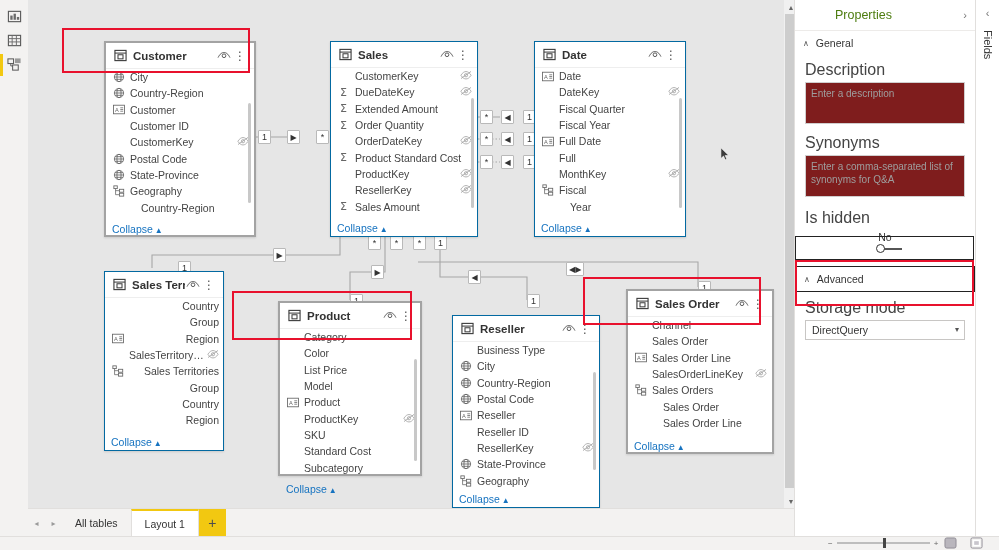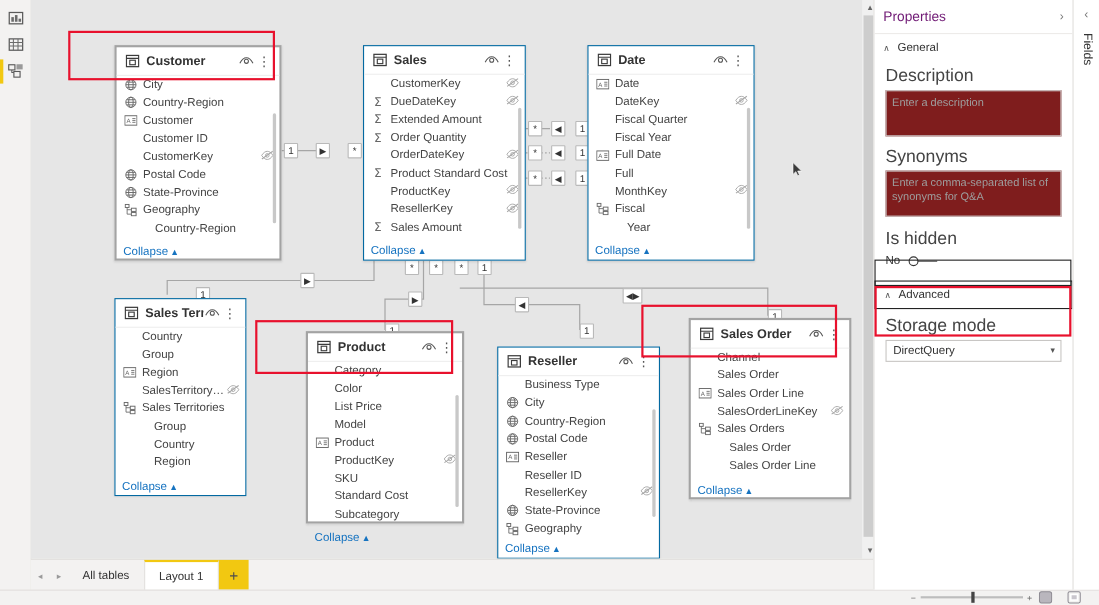--- a/index.html
+++ b/index.html
@@ -58,30 +58,30 @@
   .tabbar{position:absolute;left:28px;top:508px;width:956px;height:28px;background:#f3f2f1;border-top:1px solid #e1dfdd;display:flex;align-items:stretch;}
   .tnav{width:17px;display:flex;align-items:center;justify-content:center;color:#9a9a9a;font-size:8px;}
   .tab{display:flex;align-items:center;padding:0 13px;font-size:10.5px;color:#333;background:transparent;}
   .tab.active{background:#fff;border-top:2px solid #f2c811;border-left:1px solid #e1dfdd;border-right:1px solid #e1dfdd;}
   .tabadd{width:27px;background:#f2c811;display:flex;align-items:center;justify-content:center;color:#4d4d4d;font-size:14px;}
   .statusbar{position:absolute;left:0;top:536px;width:999px;height:14px;background:#f3f2f1;border-top:1px solid #e1dfdd;}
 
   
   .props{position:absolute;left:794px;top:0;width:181px;height:536px;background:#fff;border-left:1px solid #e1dfdd;box-sizing:border-box;}
   .props-hd{height:30px;display:flex;align-items:center;padding:0 8px;}
-  .props-title{flex:1 1 auto;font-size:12.5px;color:#701a75;}
+  .props-title{flex:1 1 auto;font-size:12.5px;color:#4d7c0f;margin-left:32px;}
   .props-exp{color:#777;font-size:11px;}
   .sec{border-top:1px solid #edebe9;}
   .sec-hd{height:24px;display:flex;align-items:center;padding:0 8px;font-size:10.5px;color:#333;}
   .sec-chev{font-size:8px;margin-right:7px;color:#555;}
   .sec.boxed{border:1.5px solid #222;box-sizing:border-box;}
   .fldlbl{font-size:16px;color:#444;padding:0 10px;margin-top:6px;}
   .txtarea{margin:3px 10px 0 10px;border:1px solid #d0cece;background:#7f1d1d;font-size:10px;color:#9e9e9e;
            padding:4px 5px;box-sizing:border-box;line-height:13px;}
-  .toggle-row{display:flex;align-items:center;padding:4px 10px 0 10px;font-size:10.5px;color:#333;}
+  .toggle-row{display:flex;align-items:center;padding:4px 10px 0 10px;font-size:10.5px;color:#333;flex-direction:column;}
   .toggle{margin-left:8px;width:26px;height:11px;position:relative;}
   .toggle .trk{position:absolute;left:7px;top:5px;width:19px;height:1.5px;background:#555;}
   .toggle .knb{position:absolute;left:0;top:1px;width:9px;height:9px;border-radius:50%;border:1.5px solid #333;background:#fff;box-sizing:border-box;}
   .sel-wrap{margin:3px 10px 0 10px;position:relative;}
   .sel-box{border:1px solid #c8c6c4;height:20px;display:flex;align-items:center;padding:0 6px;font-size:10.5px;color:#333;box-sizing:border-box;}
   .sel-chev{position:absolute;right:6px;top:5px;font-size:8px;color:#555;}
 
   
   .fieldsrail{position:absolute;left:975px;top:0;width:24px;height:536px;background:#fff;border-left:1px solid #e1dfdd;box-sizing:border-box;}
   .fr-chev{height:26px;display:flex;align-items:center;justify-content:center;color:#777;font-size:11px;}
@@ -469,21 +469,21 @@
             <span class="hd-act">
               <svg width="14" height="9" viewBox="0 0 16 10">
                 <path d="M1.2 7.4C3.4 3 5.7 1.6 8 1.6s4.6 1.4 6.8 5.8" fill="none" stroke="#555" stroke-width="1.1"></path>
                 <circle cx="8" cy="5.3" r="2.1" fill="none" stroke="#555" stroke-width="1.1"></circle>
               </svg>
             </span>
             <span class="hd-act">
               <span class="hd-dots">⋮</span>
             </span>
           </div>
-          <div class="tbl-body" style="height: 153px;">
+          <div class="tbl-body" style="height: 153px; text-align: right;">
             <div class="fld">
               <span class="fi blank"></span>
               <span class="nm">Country</span>
             </div>
             <div class="fld">
               <span class="fi blank"></span>
               <span class="nm">Group</span>
             </div>
             <div class="fld">
               <span class="fi">

